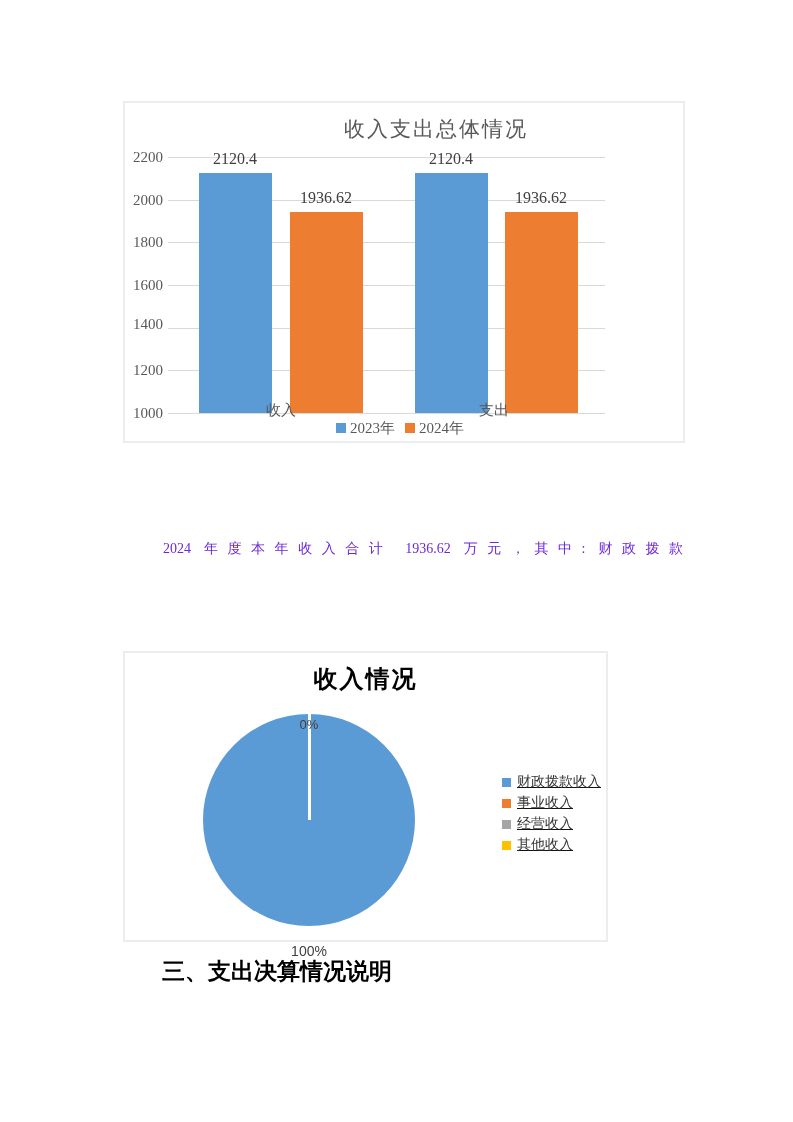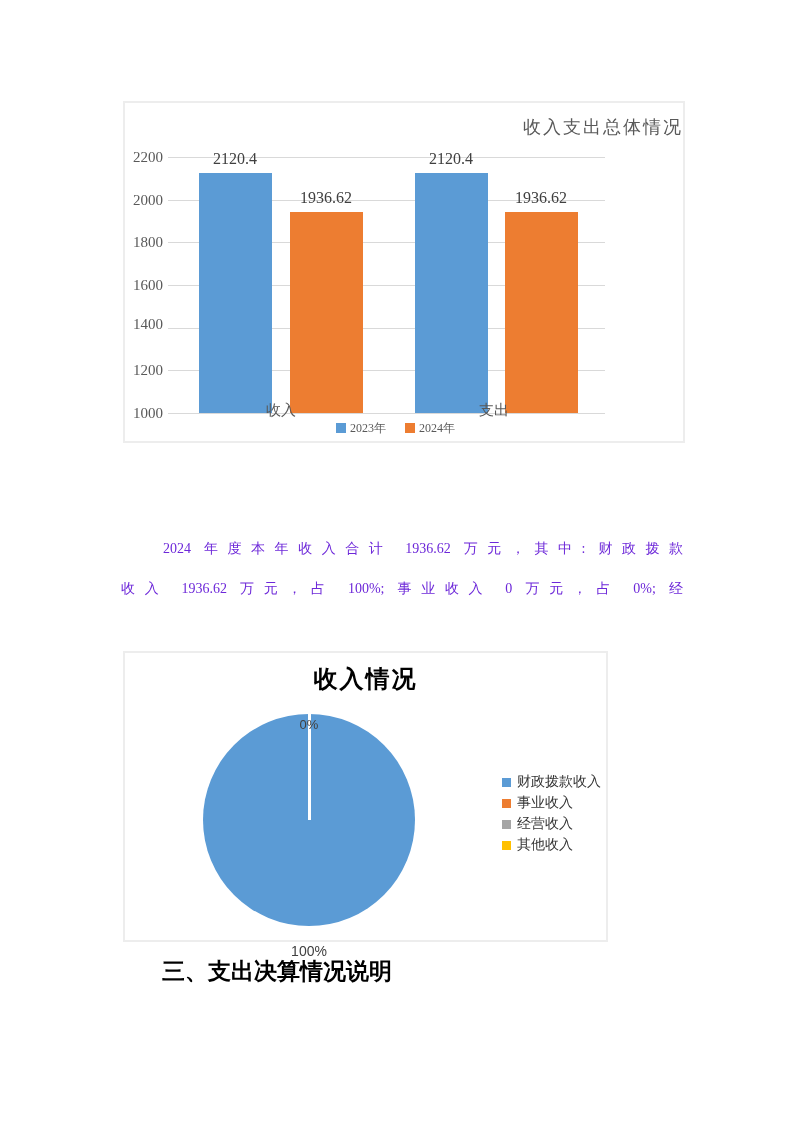--- a/index.html
+++ b/index.html
@@ -16,23 +16,24 @@
   
   .bar-chart {
     position: absolute;
     left: 123px; top: 101px;
     width: 558px; height: 338px;
     border: 2px solid #ededed;
     background: #ffffff;
   }
   .bc-title {
     position: absolute; left: 0; top: 12px; width: 100%;
-    text-align: right;
-    font-size: 18px; color: #595959;
+    text-align: center;
+    font-size: 21px; color: #595959;
     letter-spacing: 2px;
+    padding-left: 32px;
   }
   .gridline {
     position: absolute; left: 43px; width: 437px; height: 1px;
     background: #d9d9d9;
   }
   .ytick {
     position: absolute; left: 0; width: 38px; height: 18px;
     text-align: right; font-size: 15px; color: #595959; line-height: 18px;
   }
   .bar { position: absolute; }
@@ -46,21 +47,21 @@
     position: absolute; width: 100px; height: 18px; top: 298px;
     text-align: center; font-size: 15px; color: #595959; line-height: 18px;
   }
   .legend-swatch {
     position: absolute; width: 10px; height: 10px; top: 320px;
   }
   .legend-swatch.s2023 { background: #5B9BD5; }
   .legend-swatch.s2024 { background: #ED7D31; }
   .legend-label {
     position: absolute; top: 316px; height: 18px;
-    font-size: 12px; color: #595959; line-height: 18px;
+    font-size: 15px; color: #595959; line-height: 18px;
   }
 
   
   .heading {
     position: absolute;
     font-family: "Liberation Sans", sans-serif;
     font-weight: bold;
     font-size: 23px; line-height: 28px; color: #000;
   }
   .para-line {
@@ -102,21 +103,21 @@
   }
   .pie-label {
     position: absolute; text-align: center;
     font-family: "Liberation Sans", sans-serif;
     color: #404040;
   }
   .pie-label.top { left: 154px; top: 64px; width: 60px; font-size: 13px; }
   .pie-label.bottom { left: 144px; top: 250px; width: 80px; font-size: 14px; margin-top: 40px; }
   .pie-legend {
     position: absolute; left: 377px; top: 122px;
-    display: flex; flex-direction: column; gap: 7px;
+    display: flex; flex-direction: column; gap: 7px; text-decoration: underline;
   }
   .pie-legend-row { display: flex; align-items: center; height: 14px; }
   .pie-legend-row .sw { width: 9px; height: 9px; margin-right: 6px; flex: 0 0 auto; }
   .pie-legend-row .lbl { font-size: 14px; color: #333; white-space: nowrap; }
   .sw.c0 { background: #5B9BD5; }
   .sw.c1 { background: #ED7D31; }
   .sw.c2 { background: #A5A5A5; }
   .sw.c3 { background: #FFC000; }
 </style>
 </head>
@@ -157,21 +158,20 @@
     <div class="catlabel" style="left:319px">支出</div>
 
     <div class="legend-swatch s2023" style="left:211px"></div>
     <div class="legend-label" style="left:225px">2023年</div>
     <div class="legend-swatch s2024" style="left:280px"></div>
     <div class="legend-label" style="left:294px">2024年</div>
   </div>
 
 
   <div class="para-line justified" style="left:163px; top:535px; width:520px">2024 年度本年收入合计 1936.62 万元，其中: 财政拨款</div>
-  <div class="para-line justified" style="left:121px; top:575px; width:562px">收入 1936.62 万元，占 100%; 事业收入 0 万元，占 0%; 经</div>
 
   <div class="pie-chart">
     <div class="pc-title">收入情况</div>
 
     <div class="pie-circle"></div>
     <div class="pie-slice-line"></div>
 
     <div class="pie-label top">0%</div>
     <div class="pie-label bottom">100%</div>
 

